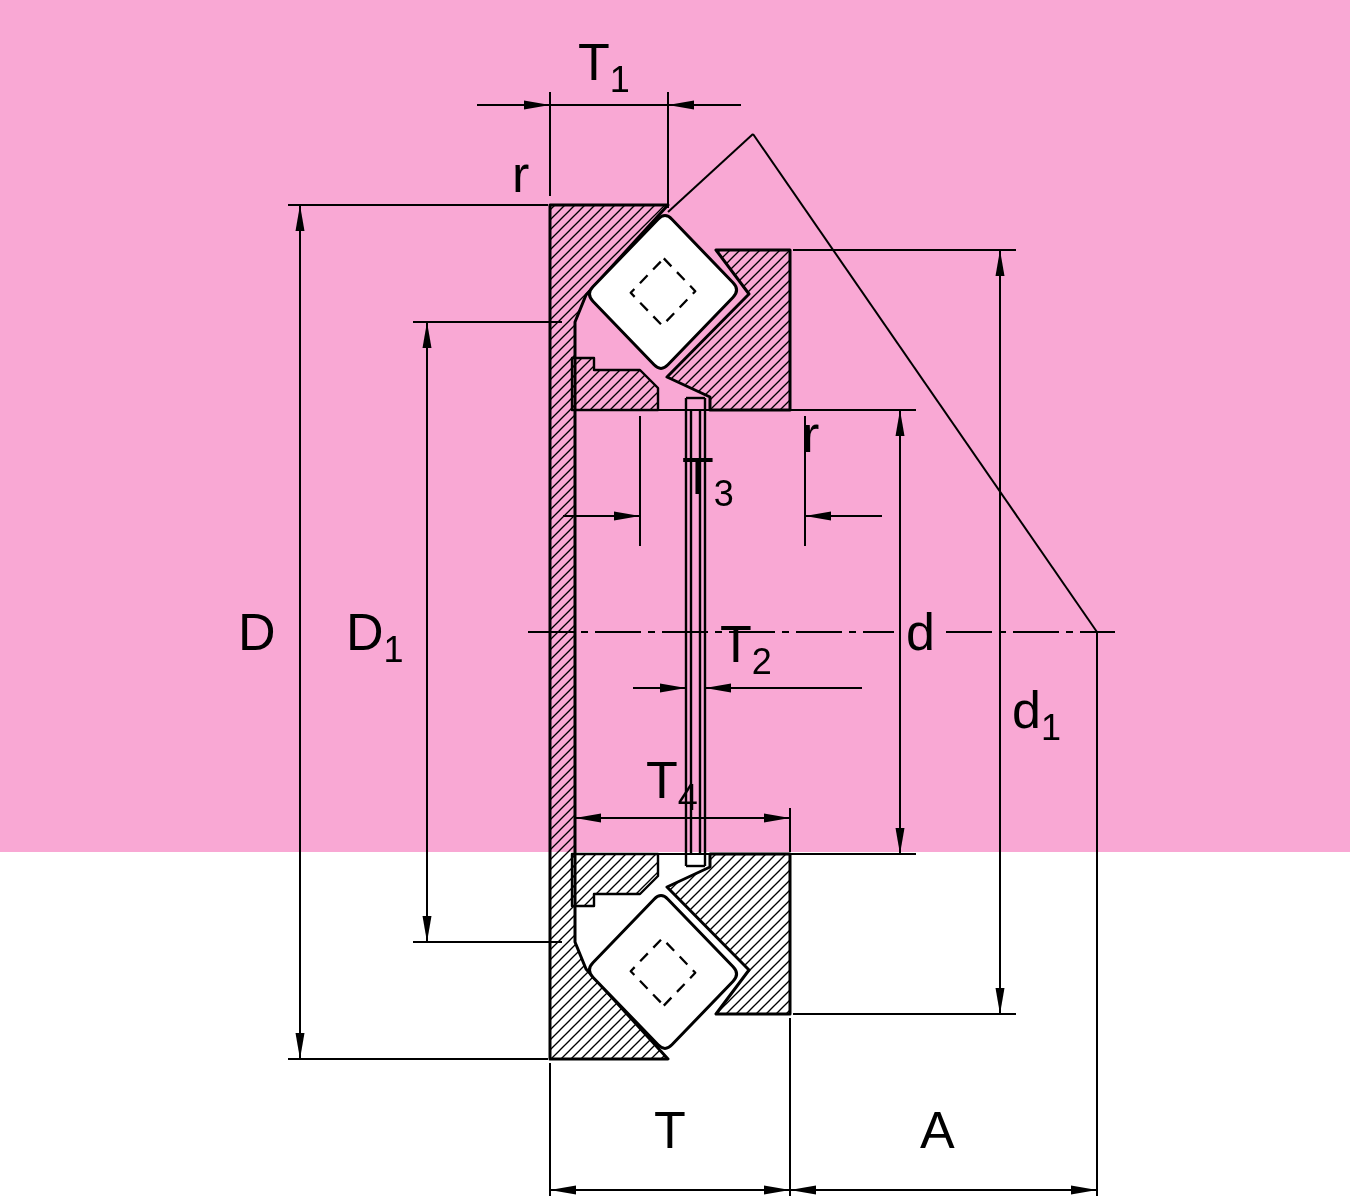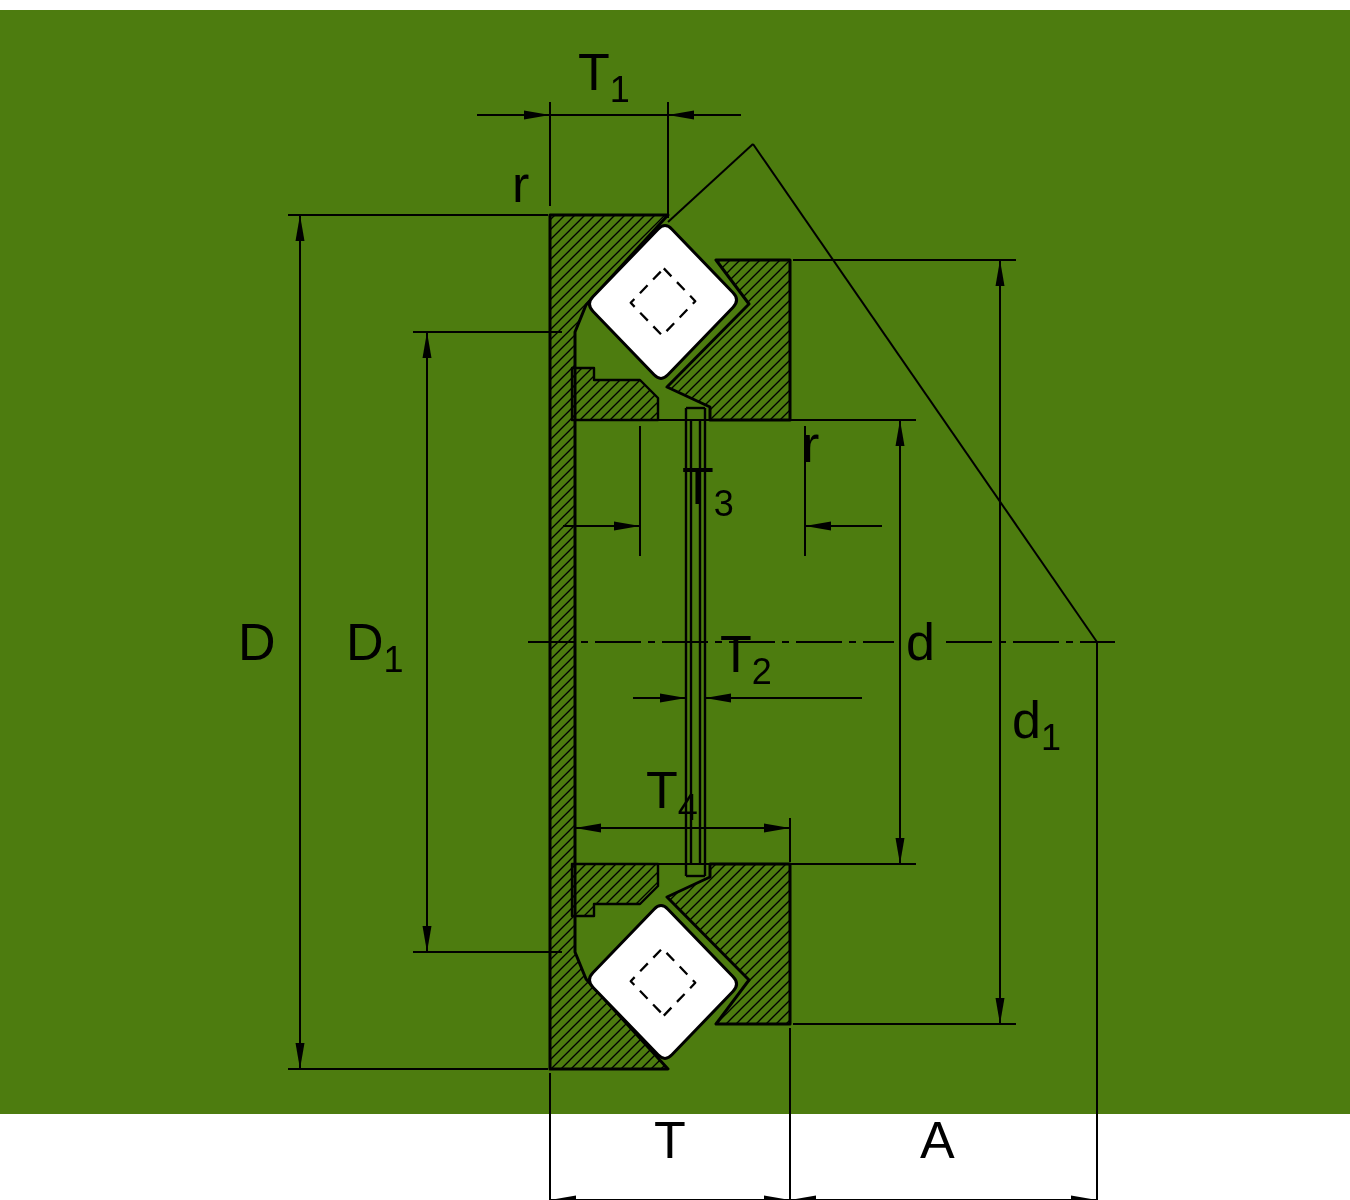--- a/index.html
+++ b/index.html
@@ -1,17 +1,17 @@
 <!DOCTYPE html>
 <html><head>
 <meta charset="utf-8">
 <style>
   html,body{margin:0;padding:0;background:#ffffff;}
   body{width:1350px;height:1200px;overflow:hidden;}
-  .canvas{width:1350px;height:1104px;position:relative;background:#4d7c0f;margin-top:10px;}
+  .canvas{width:1350px;height:852px;position:relative;background:#f9a8d4;}
   svg{display:block;}
   text{font-family:"Liberation Sans","DejaVu Sans",sans-serif;fill:#000000;}
   .lbl{font-size:52px;}
   .sub{font-size:36px;}
 </style>
 </head>
 <body>
 
 <div class="canvas">
 <svg width="1350" height="1200" viewBox="0 0 1350 1200">

